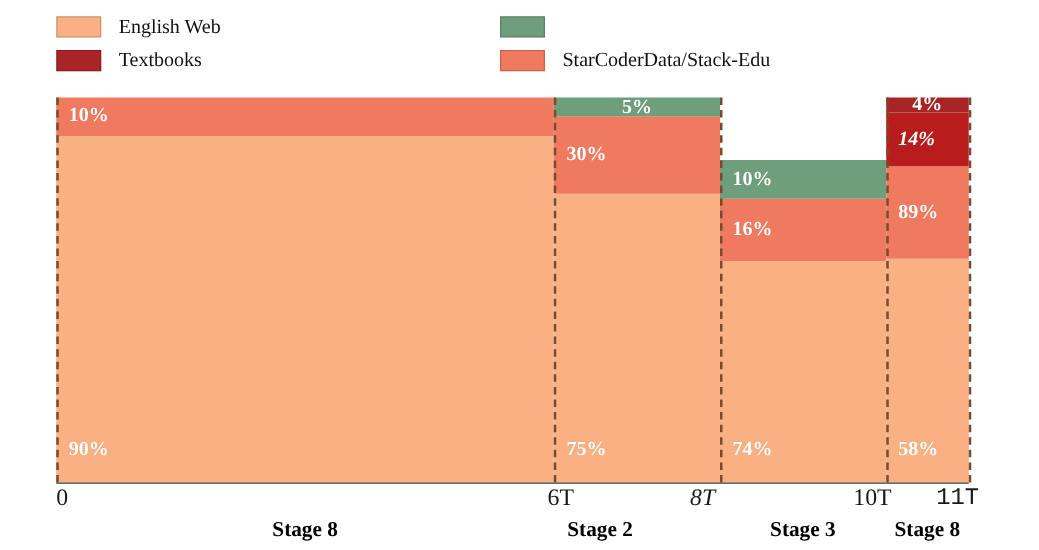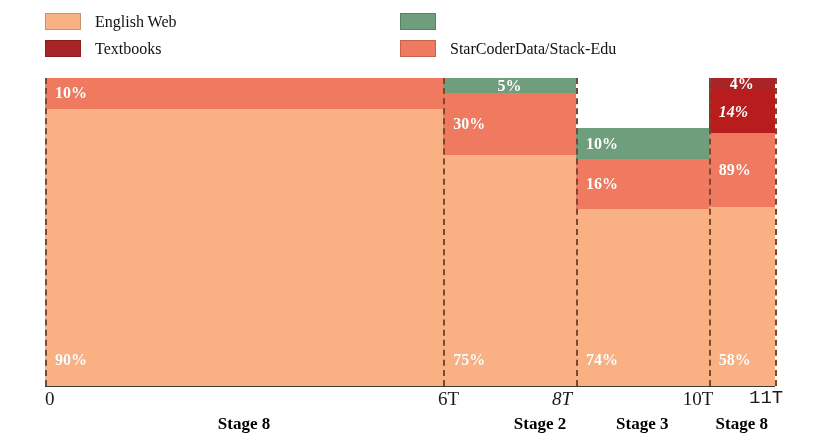--- a/index.html
+++ b/index.html
@@ -199,16 +199,16 @@
 <div id="axis-line"></div>
 <div id="tick-labels">
     <span class="tick-label" style="left: 45px;">0</span>
     <span class="tick-label" style="left: 438px;">6T</span>
     <span class="tick-label" style="left: 552px; font-style: italic;">8T</span>
     <span class="tick-label" style="left: 682.636px; text-align: center;">10T</span>
     <span class="tick-label" style="left: 749px; font-family: Liberation Mono, monospace;">11T</span>
   </div>
 <div id="stage-captions">
     <span class="stage-caption" style="left: 244.091px;">Stage 8</span>
-    <span class="stage-caption" style="left: 540px;">Stage 2</span>
+    <span class="stage-caption" style="left: 480px;">Stage 2</span>
     <span class="stage-caption" style="left: 642.273px; text-align: center;">Stage 3</span>
     <span class="stage-caption" style="left: 741.818px;">Stage 8</span>
   </div>
 
 </body></html>

